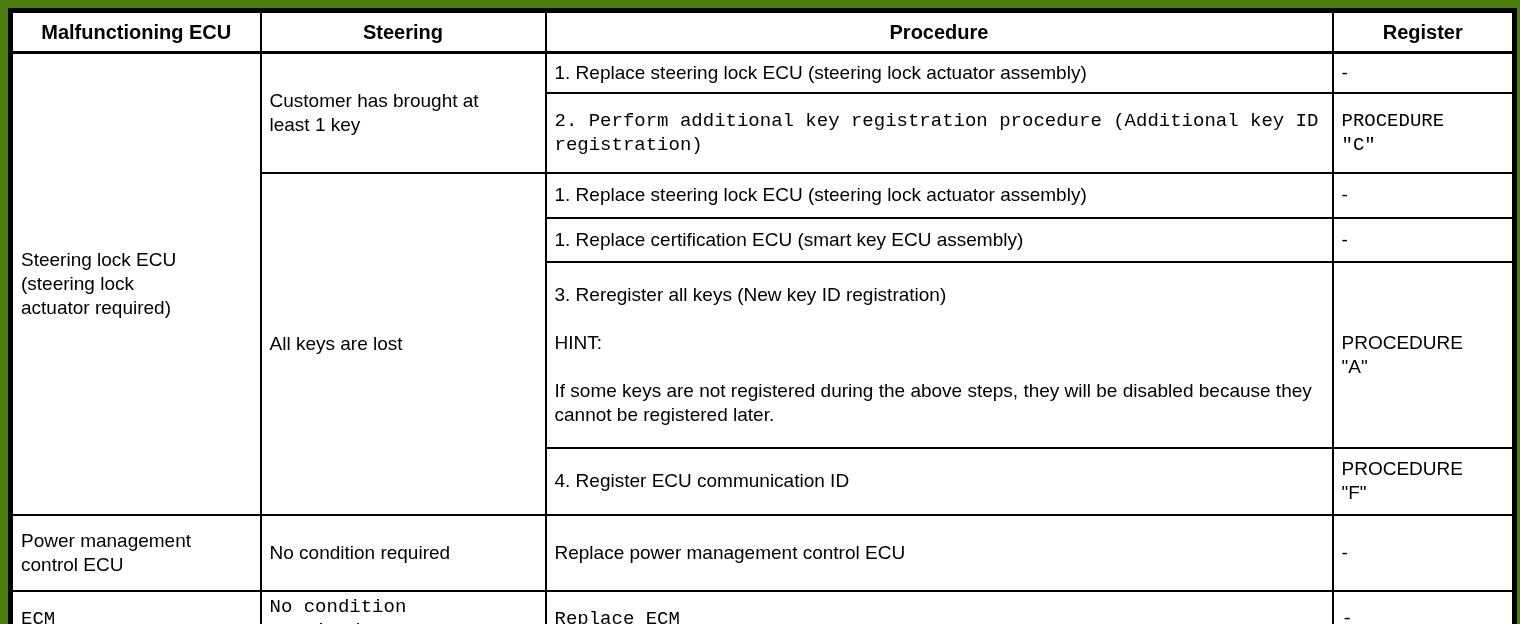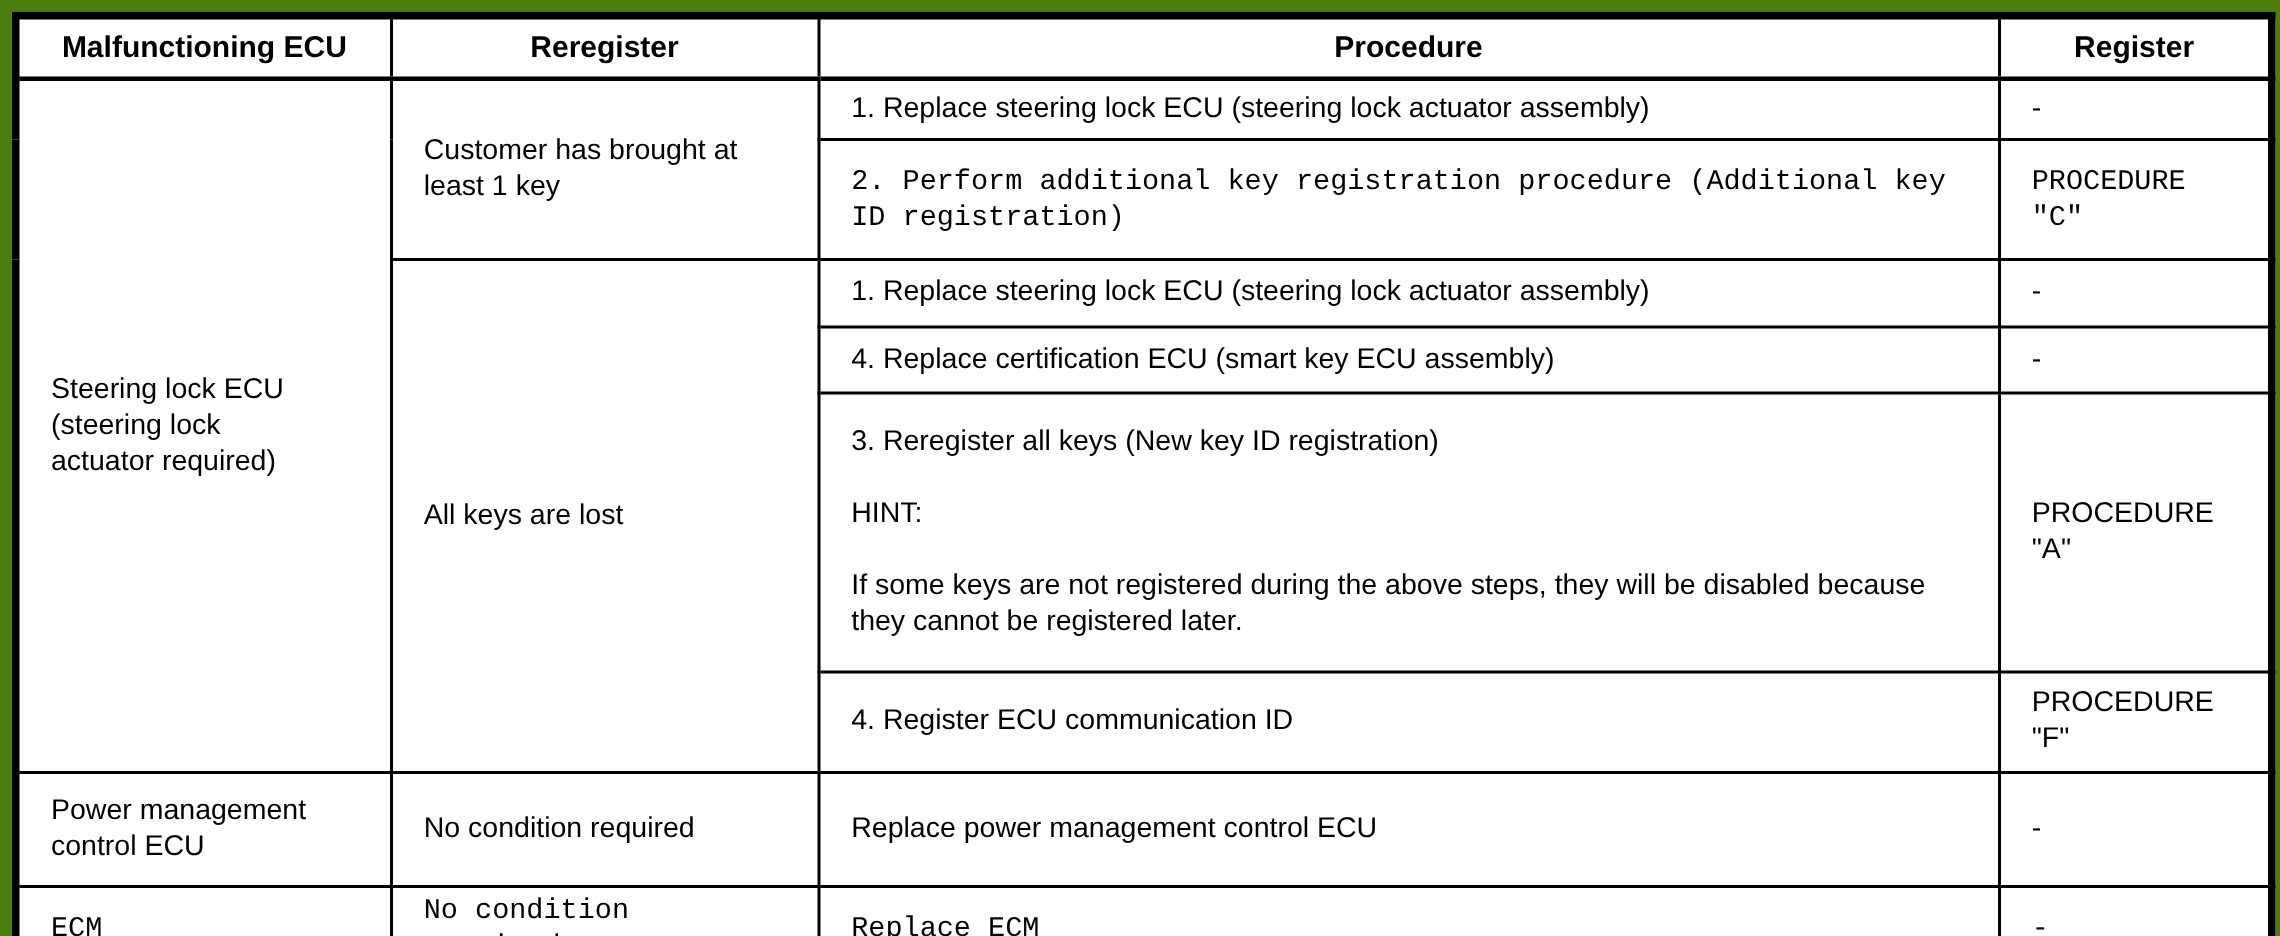--- a/index.html
+++ b/index.html
@@ -18,21 +18,21 @@
   }
   table.ecu-table {
     border-collapse: collapse;
     width: 1504px;
     table-layout: fixed;
     background: #ffffff;
   }
   table.ecu-table th,
   table.ecu-table td {
     border: 2px solid #000000;
-    padding: 3px 21px;
+    padding: 3px 8px;
     font-size: 19px;
     line-height: 24px;
     vertical-align: middle;
     text-align: left;
     word-wrap: break-word;
     box-sizing: border-box;
   }
   table.ecu-table {
     border: 5px solid #000000;
   }
@@ -80,21 +80,21 @@
     <colgroup>
       <col class="c-ecu">
       <col class="c-cond">
       <col class="c-proc">
       <col class="c-ref">
     </colgroup>
 
     <tbody>
         <tr class="h-header">
       <th>Malfunctioning ECU</th>
-      <th>Reregister</th>
+      <th>Steering</th>
       <th>Procedure</th>
       <th>Register</th>
     </tr>
 
     <tr class="r-1">
       <td rowspan="6" class="group-end">
         <div class="wrap-ecu">Steering lock ECU (steering lock actuator required)</div>
       </td>
       <td rowspan="2" class="group-end">
         <div class="wrap-cond">Customer has brought at least 1 key</div>
@@ -121,21 +121,21 @@
       </td>
       <td>
         <div>1. Replace steering lock ECU (steering lock actuator assembly)</div>
       </td>
       <td class="ref-cell">
         <div class="wrap-ref">-</div>
       </td>
     </tr>
     <tr class="r-4">
       <td>
-        <div>4. Replace certification ECU (smart key ECU assembly)</div>
+        <div>1. Replace certification ECU (smart key ECU assembly)</div>
       </td>
       <td class="ref-cell">
         <div class="wrap-ref">-</div>
       </td>
     </tr>
     <tr class="r-5">
       <td>
         <div>3. Reregister all keys (New key ID registration)</div>
         <div class="hint-gap"></div>
         <div>HINT:</div>

